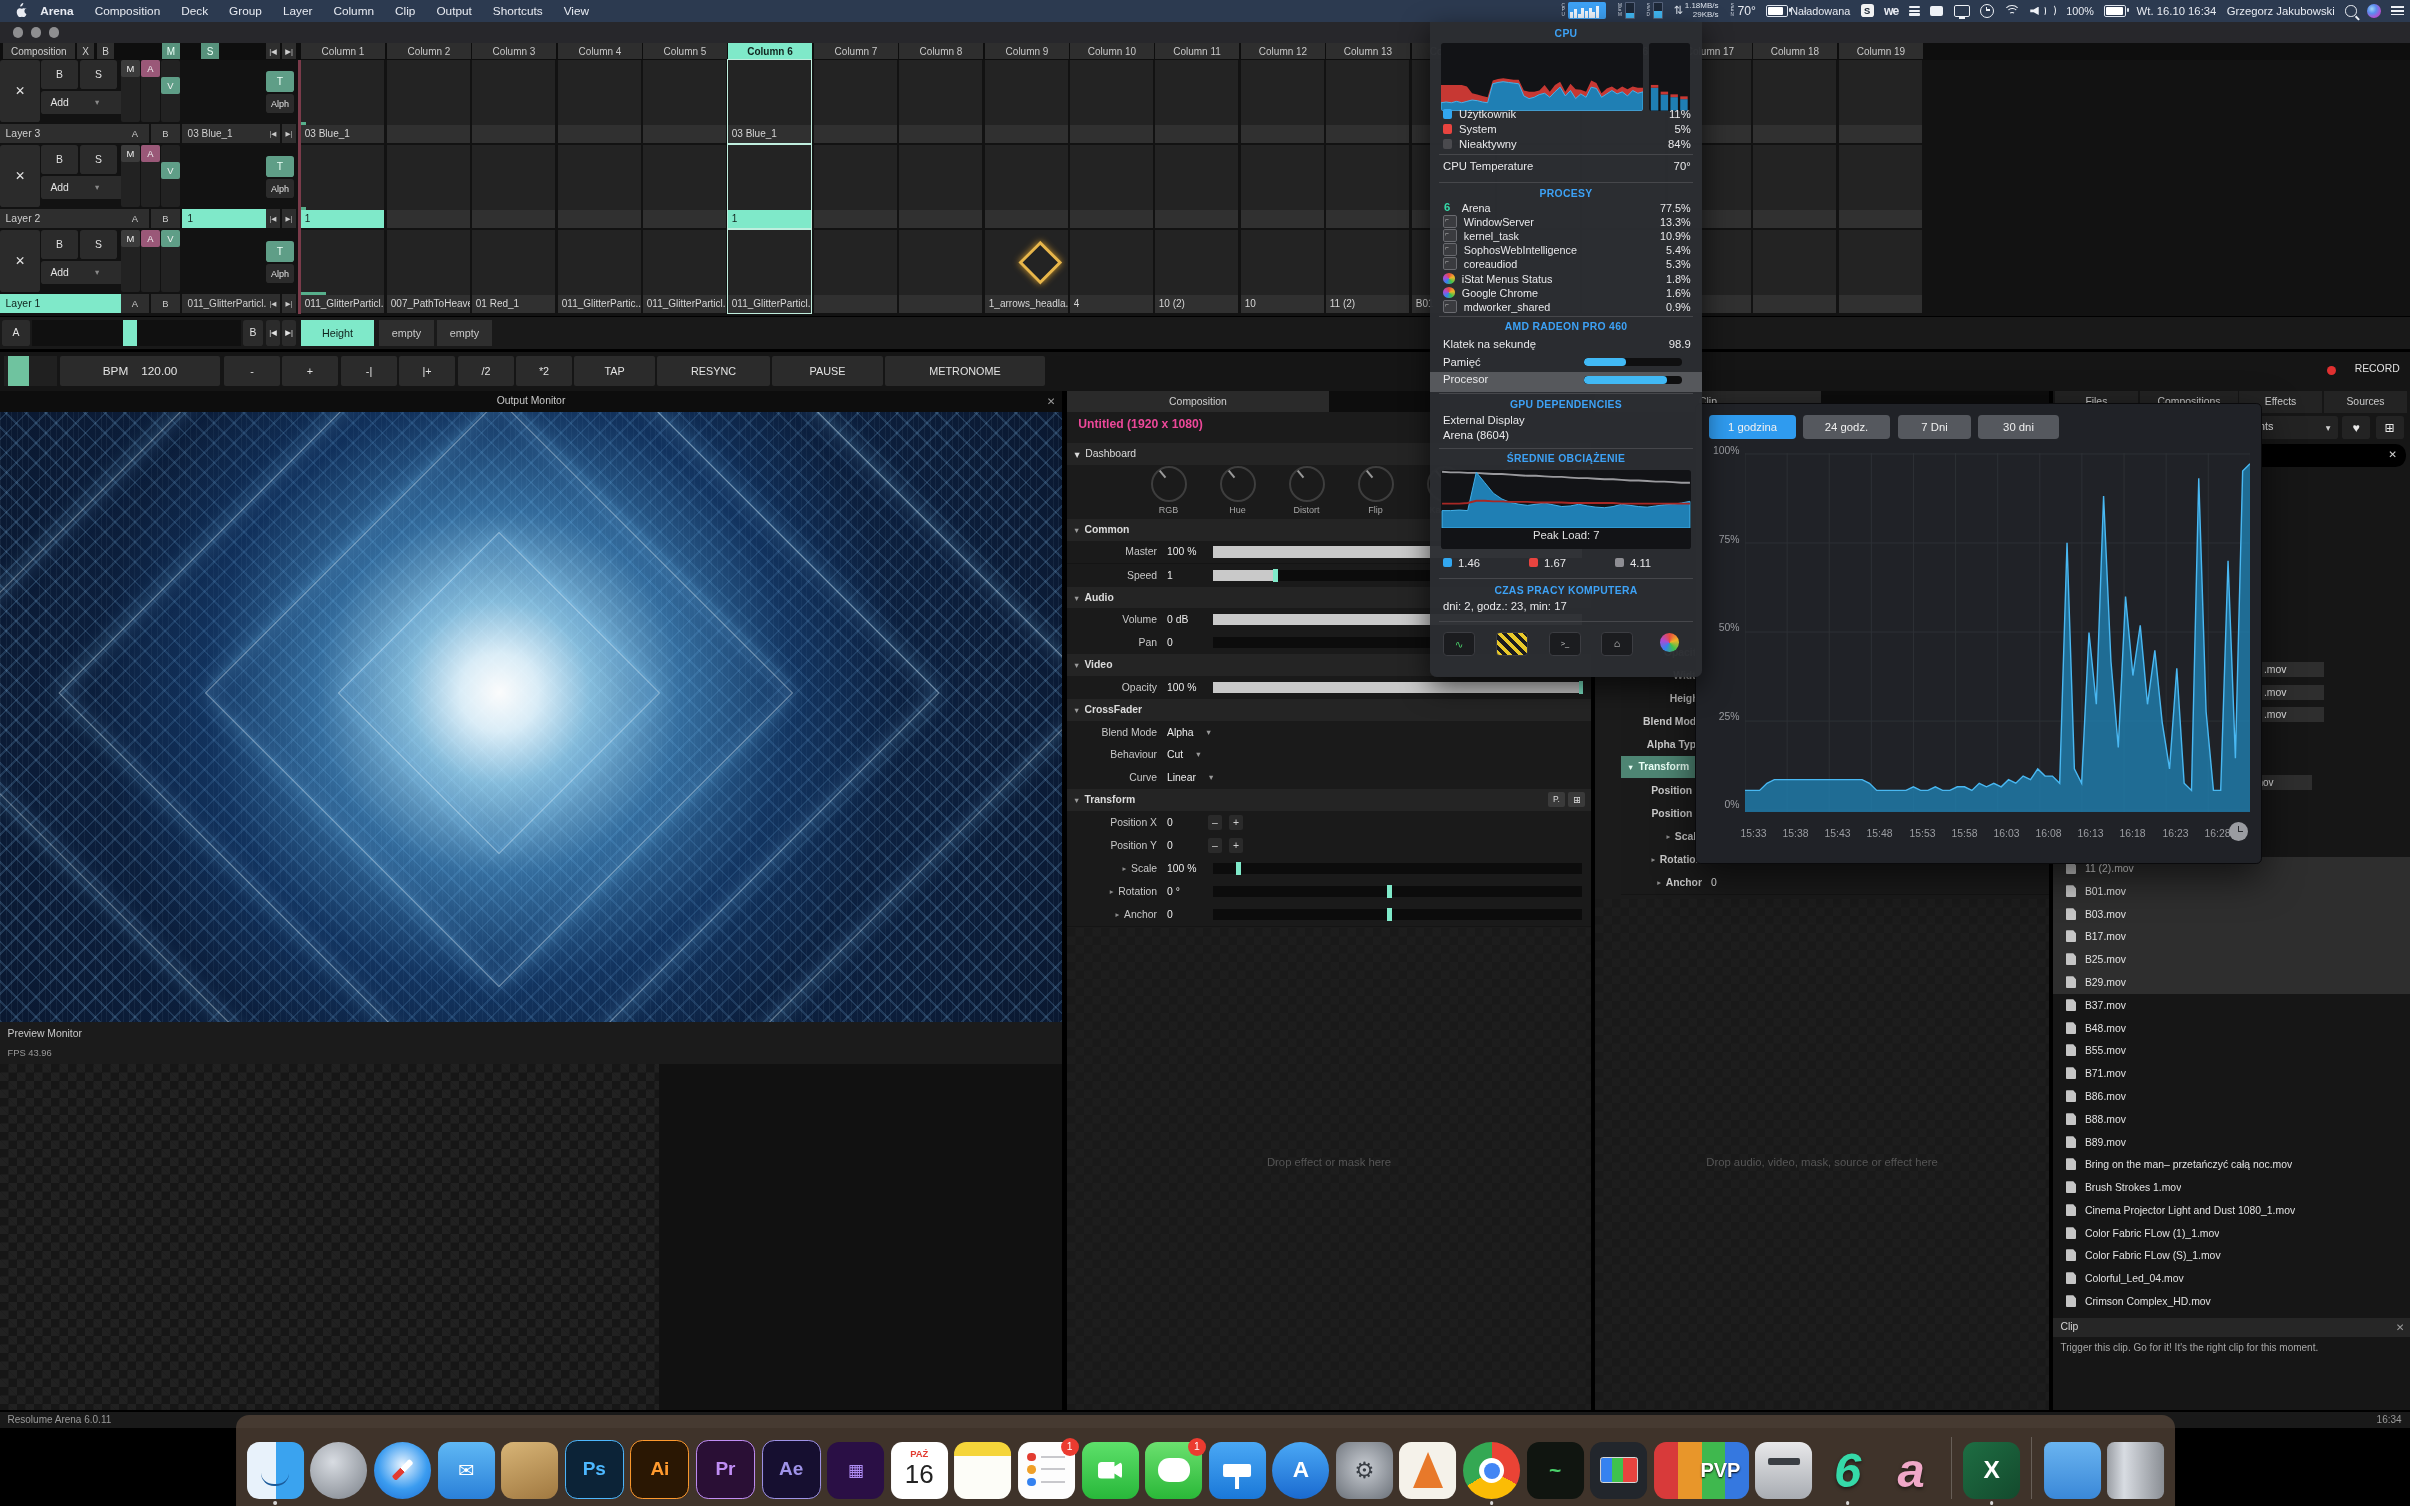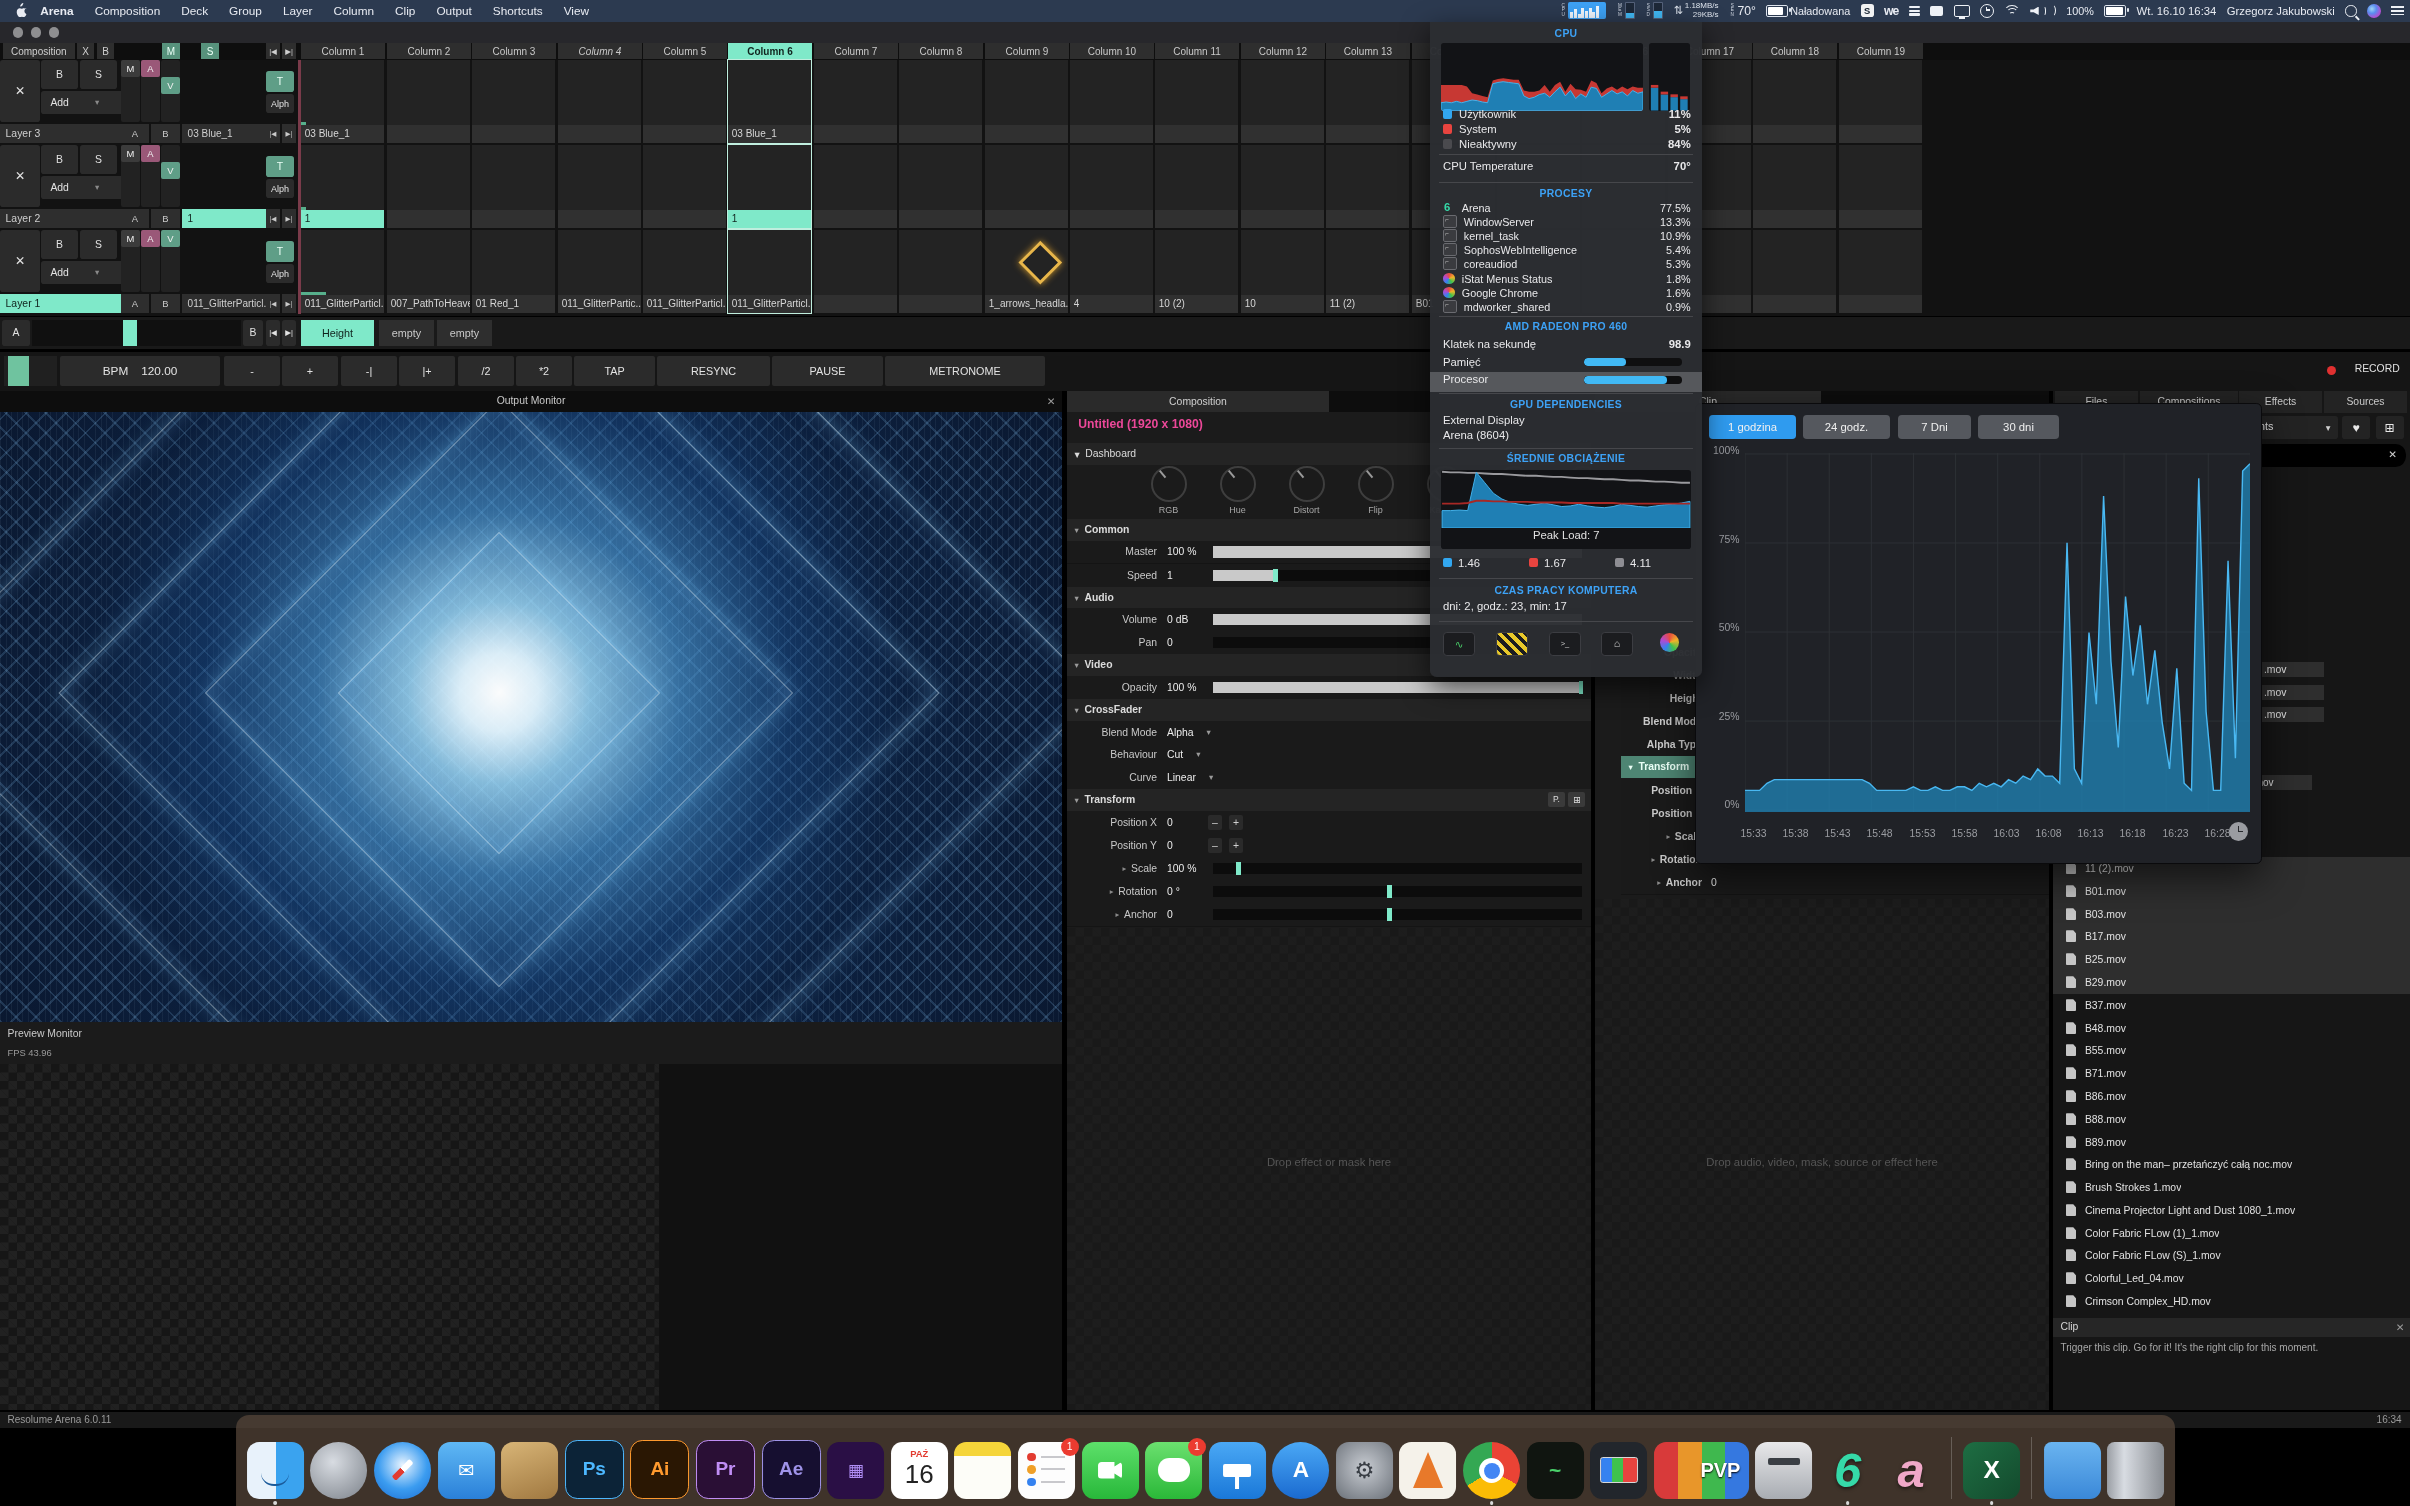--- a/index.html
+++ b/index.html
@@ -111,21 +111,21 @@
   .frow.sel{background:#2e2e2e;}
   .docic{width:10.4px;height:12.2px;background:#c6c6c6;border-radius:0.9px;clip-path:polygon(0 0,70% 0,100% 30%,100% 100%,0 100%);}
   
   #istat{position:absolute;left:1430px;top:21.7px;width:272px;height:655px;background:rgba(43,45,50,.97);
          border-radius:0 0 6.6px 6.6px;box-shadow:0 9.4px 28px rgba(0,0,0,.65);z-index:40;font-size:11.3px;color:#e8e8ea;}
   .ihead{position:absolute;left:0;right:0;text-align:center;color:#3da2f6;font-weight:bold;font-size:10.4px;letter-spacing:0.3px;}
   .idiv{position:absolute;left:9.4px;right:9.4px;height:0.9px;background:#46474b;}
   .ibox{position:absolute;background:#121316;border-radius:2.8px;overflow:hidden;}
   .ileg{position:absolute;left:13px;right:11.3px;height:15px;display:flex;align-items:center;gap:6.6px;}
   .ileg .sw{width:9.4px;height:9.4px;border-radius:1.9px;}
-  .ileg .rv{margin-left:auto;font-weight:bold;}
+  .ileg .rv{margin-left:auto;font-weight:normal;}
   .iprow{position:absolute;left:13px;right:11.3px;height:14px;display:flex;align-items:center;gap:6.6px;font-size:10.8px;}
   .iprow .rv{margin-left:auto;}
   .picon{width:10.4px;height:10.4px;border-radius:1.9px;background:#3a3b3f;border:0.9px solid #6a6b70;font-size:6.6px;color:#bbb;display:flex;align-items:flex-start;padding:0 0.9px;}
   .picon.teal{background:none;border:none;color:#35d9a8;font-weight:bold;font-size:11.3px;line-height:10.4px;}
   .picon.ring{border:none;background:conic-gradient(#e84a3f,#f0b428,#3fc24e,#3582f0,#b04ad0,#e84a3f);border-radius:50%;}
   .gbar{position:absolute;height:8.5px;border-radius:3.8px;background:#0f0f10;overflow:hidden;}
   .gbar i{position:absolute;left:0;top:0;bottom:0;background:#41b9f5;border-radius:3.8px;}
   .iicon{position:absolute;width:30px;height:22.6px;background:#1b1c1f;border:0.9px solid #3c3d42;border-radius:3.8px;display:flex;align-items:center;justify-content:center;font-size:10.4px;}
   
   #histwin{position:absolute;left:1695px;top:403px;width:565px;height:459px;background:#202227;
@@ -311,21 +311,21 @@
     <div class="hctl" style="left: 2.8px; width: 72px;">Composition</div>
     <div class="hctl" style="left: 77px; width: 17px;">X</div>
     <div class="hctl" style="left: 97px; width: 17px;">B</div>
     <div class="hctl teal" style="left: 162px; width: 18px;">M</div>
     <div class="hctl teal" style="left: 201px; width: 18px;">S</div>
     <div class="hctl" style="left: 266px; width: 14px; font-size: 7.5px;">|◀</div>
     <div class="hctl" style="left: 282px; width: 14px; font-size: 7.5px;">▶|</div>
     <div class="colcell" style="left: 301px; width: 84px;">Column 1</div>
     <div class="colcell" style="left: 387px; width: 84px;">Column 2</div>
     <div class="colcell" style="left: 472px; width: 84px;">Column 3</div>
-    <div class="colcell" style="left: 558px; width: 84px; font-style: italic;">Column 4</div>
+    <div class="colcell" style="left: 558px; width: 84px;">Column 4</div>
     <div class="colcell" style="left: 643px; width: 84px;">Column 5</div>
     <div class="colcell sel" style="left: 728px; width: 84px;">Column 6</div>
     <div class="colcell" style="left: 814px; width: 84px;">Column 7</div>
     <div class="colcell" style="left: 899px; width: 84px;">Column 8</div>
     <div class="colcell" style="left: 985px; width: 84px;">Column 9</div>
     <div class="colcell" style="left: 1070px; width: 84px;">Column 10</div>
     <div class="colcell" style="left: 1155px; width: 84px;">Column 11</div>
     <div class="colcell" style="left: 1241px; width: 84px;">Column 12</div>
     <div class="colcell" style="left: 1326px; width: 84px;">Column 13</div>
     <div class="colcell" style="left: 1412px; width: 84px;">Column 14</div>

